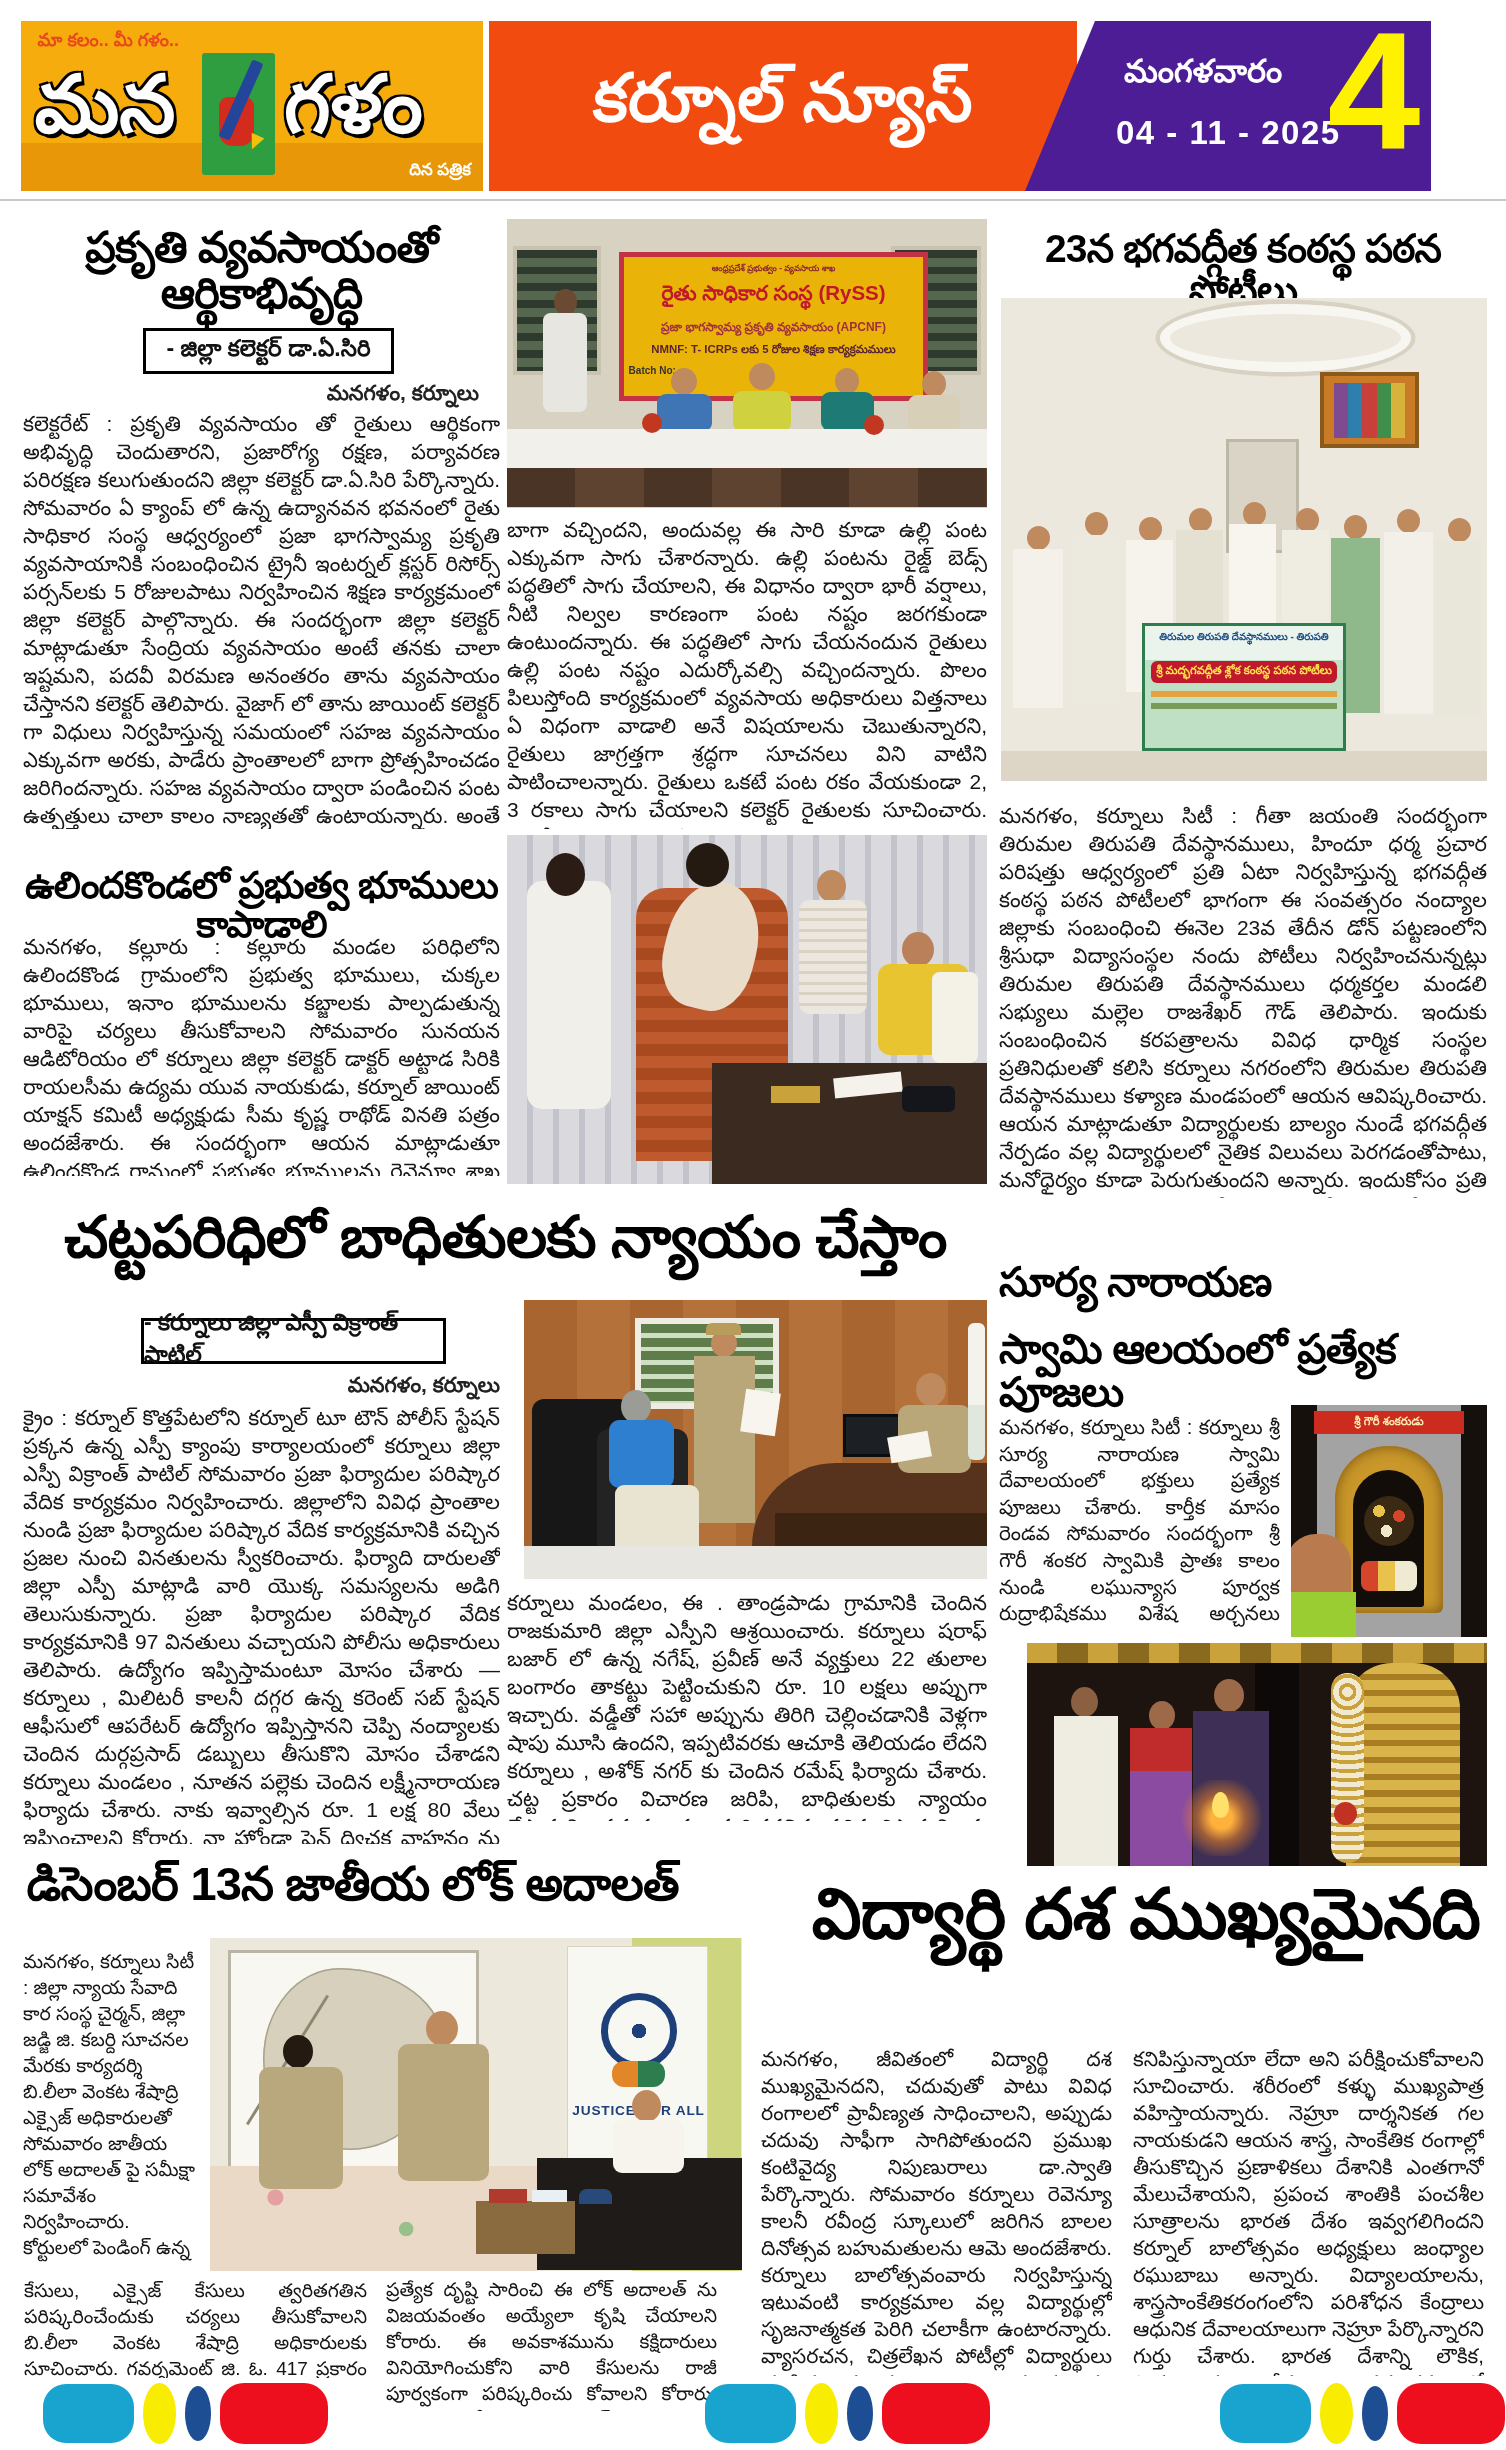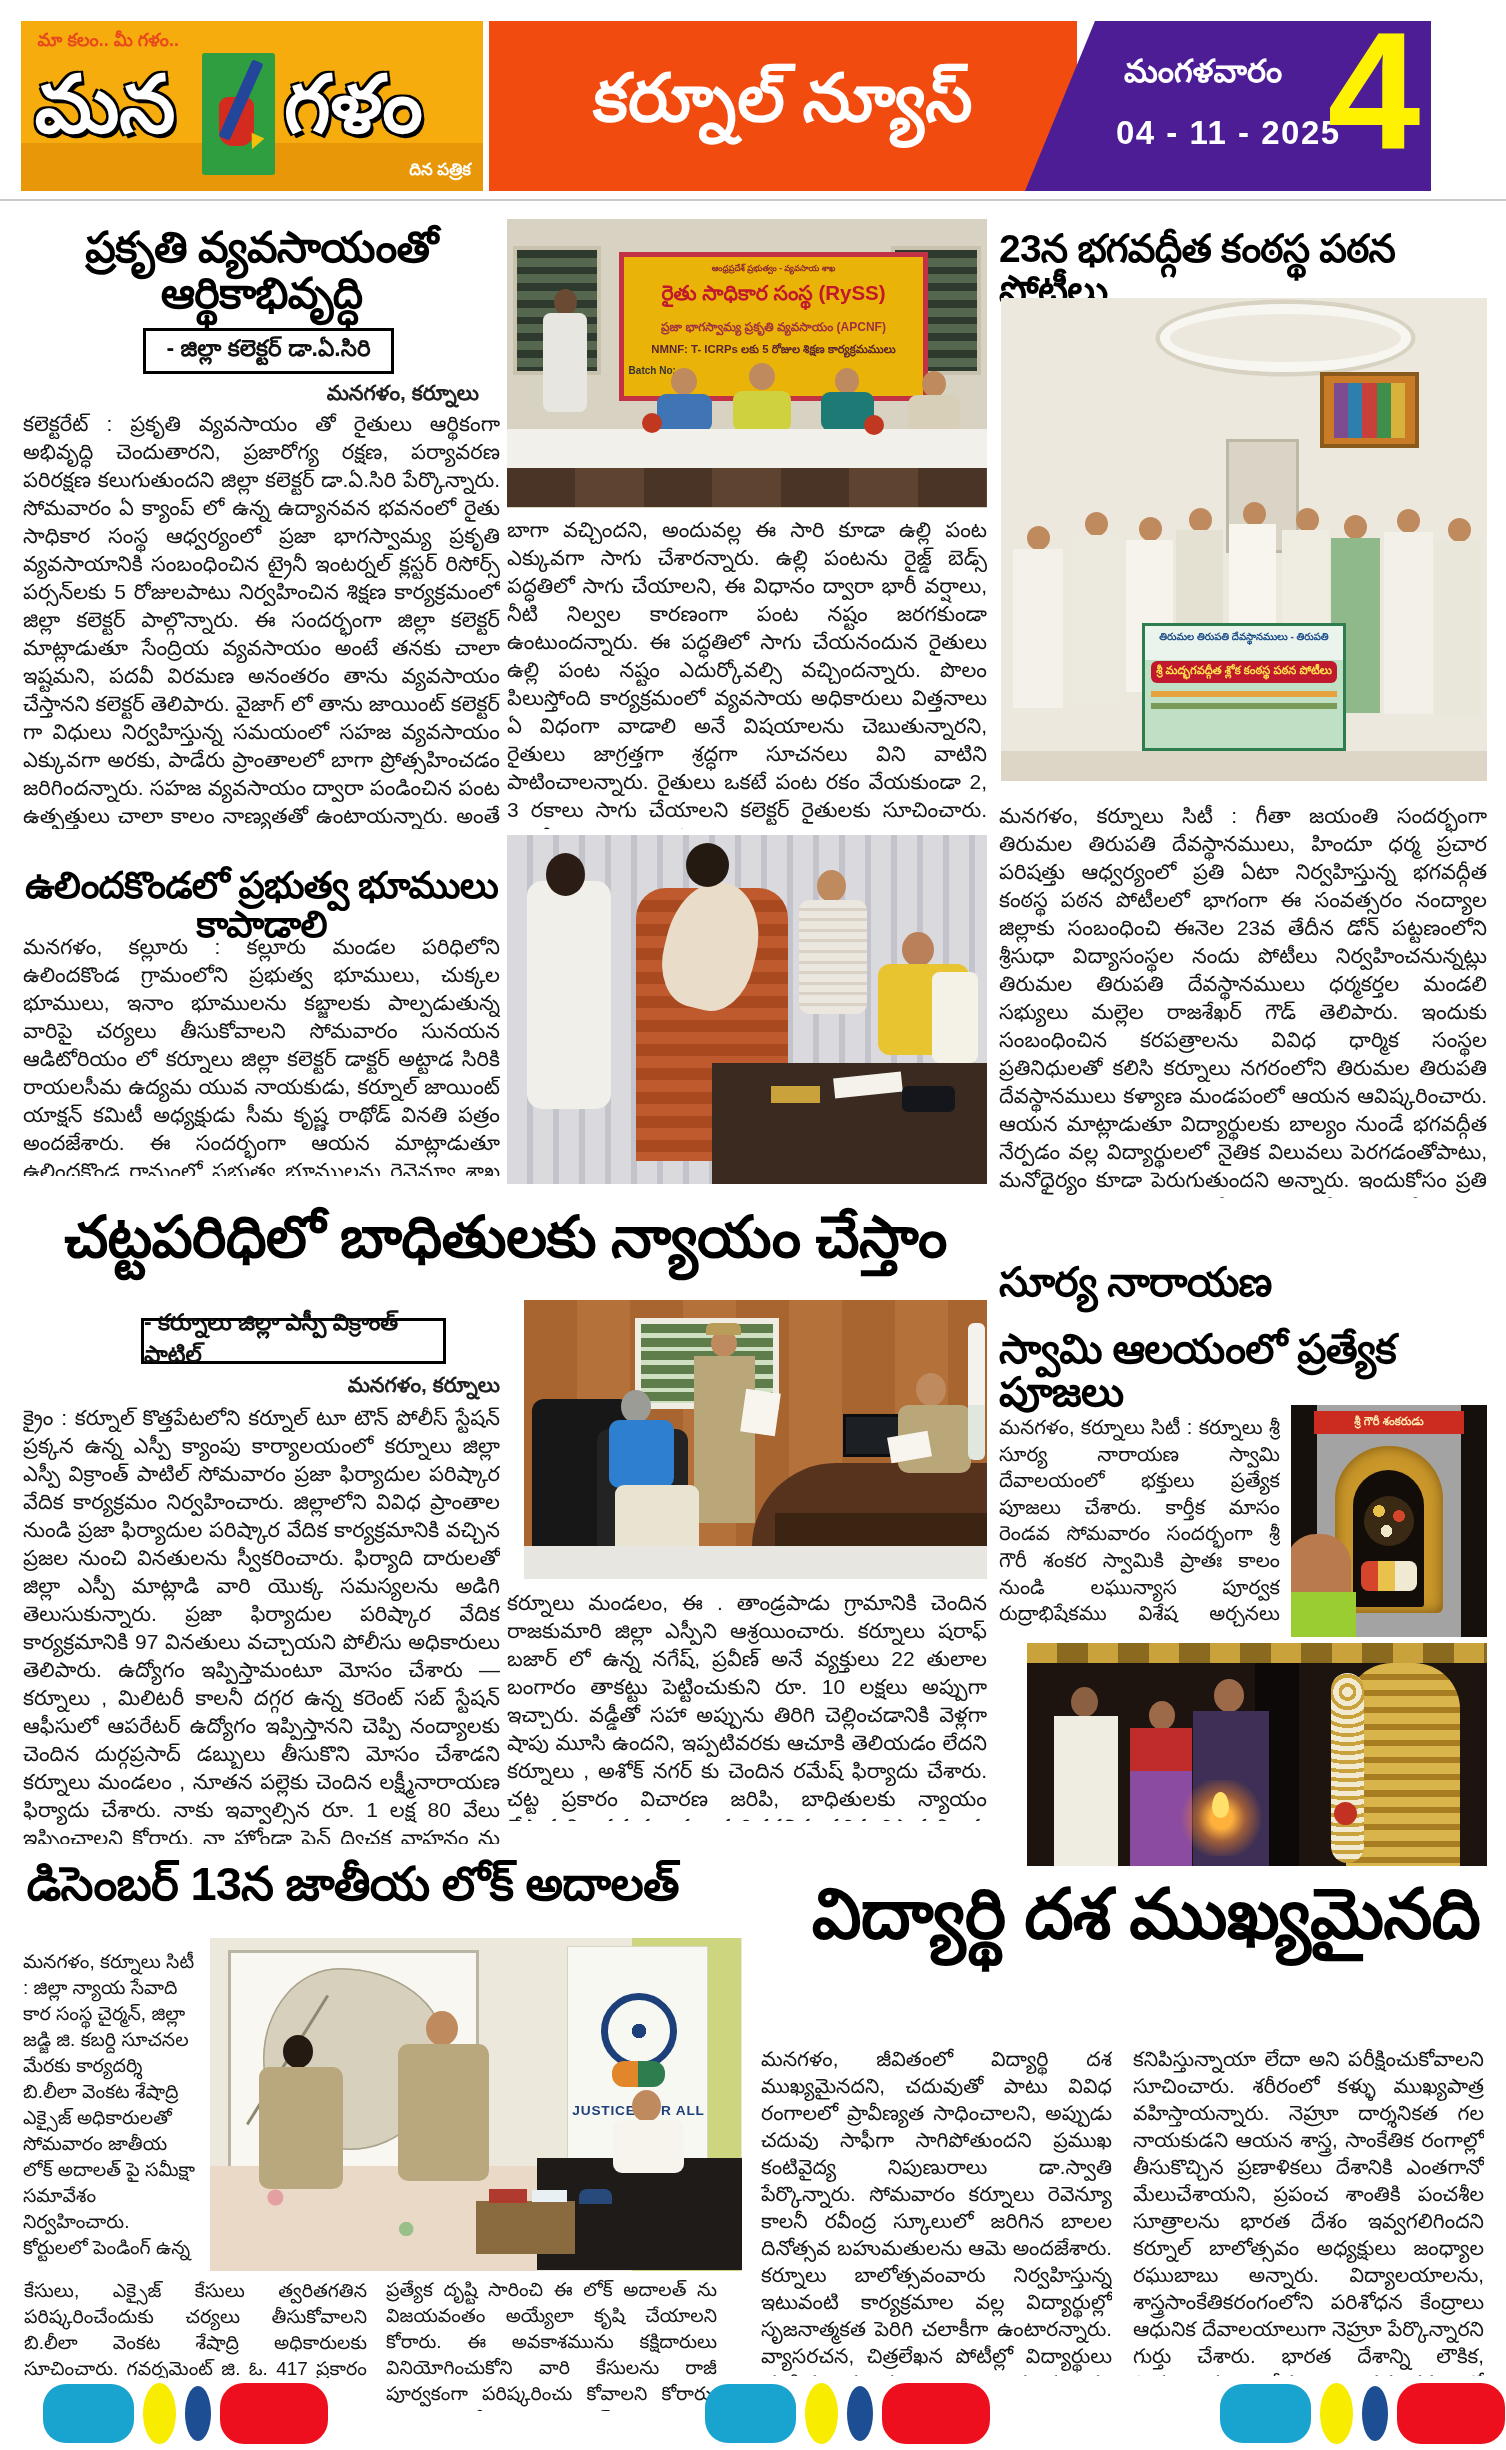--- a/index.html
+++ b/index.html
@@ -106,21 +106,21 @@
   <div class="abs" style="left:292px;top:65px;width:68px;height:114px;background:repeating-linear-gradient(#ece7de 0 7.6px,#d9d2c4 7.6px 10.6px);border-radius:10.6px;"></div>
   <div class="head" style="left:395px;top:97px;width:32px;height:35px;background:#b9805a;"></div>
   <div class="abs" style="left:371px;top:129px;width:91px;height:91px;background:#e8c javascript;background:#e9c431;border-radius:12px;"></div>
   <div class="abs" style="left:425px;top:137px;width:46px;height:91px;background:#f4f1e6;border-radius:7.6px;"></div>
   <div class="abs" style="left:205px;top:228px;width:275px;height:122px;background:#3a2a1f;"></div>
   <div class="abs" style="left:327px;top:240px;width:68px;height:20px;background:#f4f2ea;transform:rotate(-6deg);"></div>
   <div class="abs" style="left:395px;top:251px;width:53px;height:26px;background:#15161c;border-radius:6px;"></div>
   <div class="abs" style="left:264px;top:251px;width:49px;height:16.7px;background:#caa23c;"></div>
 </div>
 
-<div class="abs headline" style="left:999px;top:228px;width:488px;font-size:39px;text-align:left;">23న భగవద్గీత కంఠస్థ పఠన పోటీలు</div>
+<div class="abs headline" style="left:999px;top:228px;width:488px;font-size:39px;text-align:center;">23న భగవద్గీత కంఠస్థ పఠన పోటీలు</div>
 
 <div class="ph" style="left:1001px;top:298px;width:486px;height:483px;background:#ece8dd;">
   <div class="abs" style="left:159px;top:6px;width:251px;height:68px;border:10.6px solid #f8f6f0;border-radius:50%;box-shadow:0 0 0 4.6px #d8d2c2;"></div>
   <div class="abs" style="left:319px;top:74px;width:99px;height:76px;background:#c97b28;border:4.6px solid #8a5a1d;"></div>
   <div class="abs" style="left:333px;top:85px;width:71px;height:55px;background:linear-gradient(90deg,#7f4b8f 0 20%,#2e7fae 20% 40%,#c9403a 40% 60%,#3f8f4a 60% 80%,#d8b33c 80% 100%);"></div>
   <div class="abs" style="left:225px;top:141px;width:73px;height:114px;background:#d9d4c6;border:3px solid #bdb7a5;"></div>
   <div class="head" style="left:26px;top:228px;width:23px;height:24px;"></div>
     <div class="abs" style="left:12px;top:251px;width:50px;height:159px;background:#f3f1ea;"></div>
   <div class="head" style="left:84px;top:214px;width:23px;height:24px;"></div>
     <div class="abs" style="left:70px;top:237px;width:49px;height:167px;background:#eceade;"></div>

